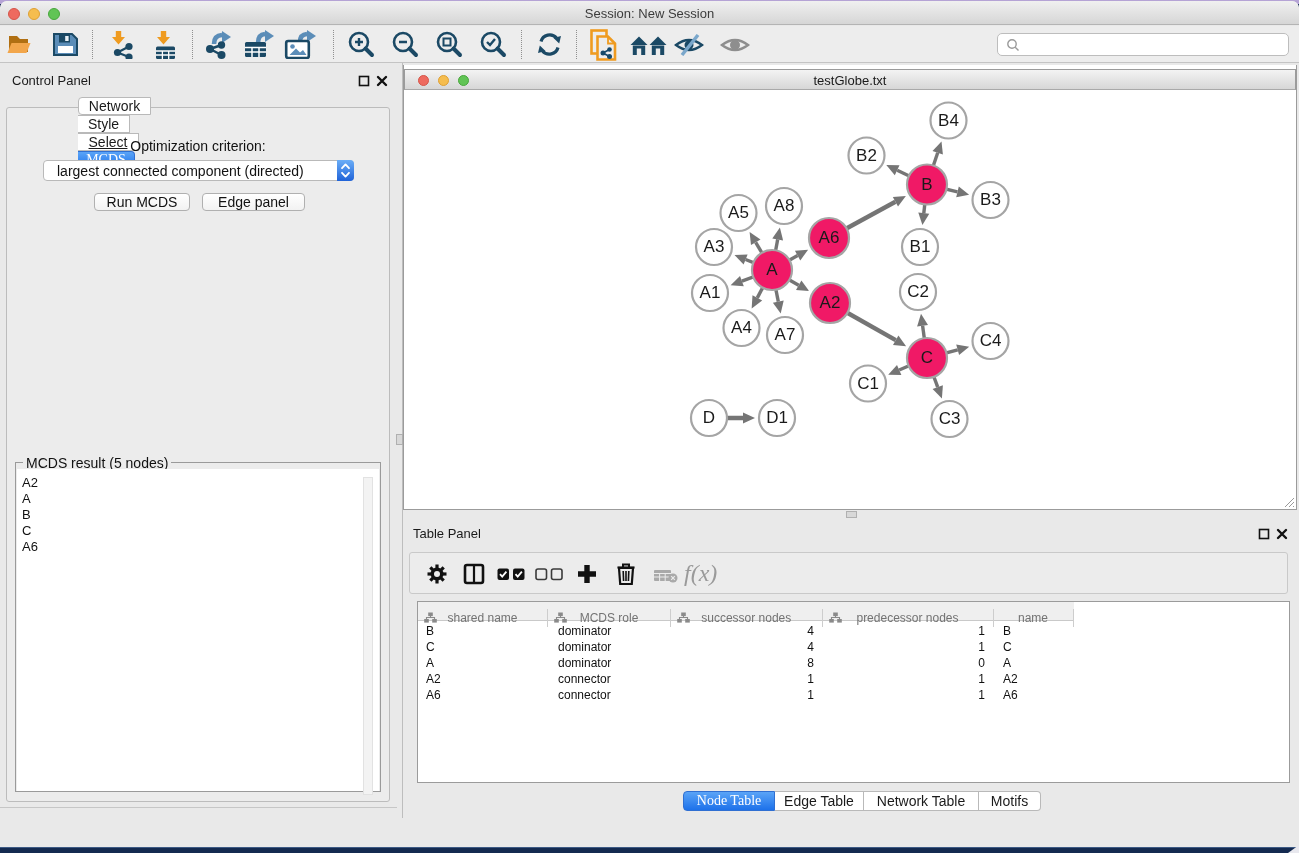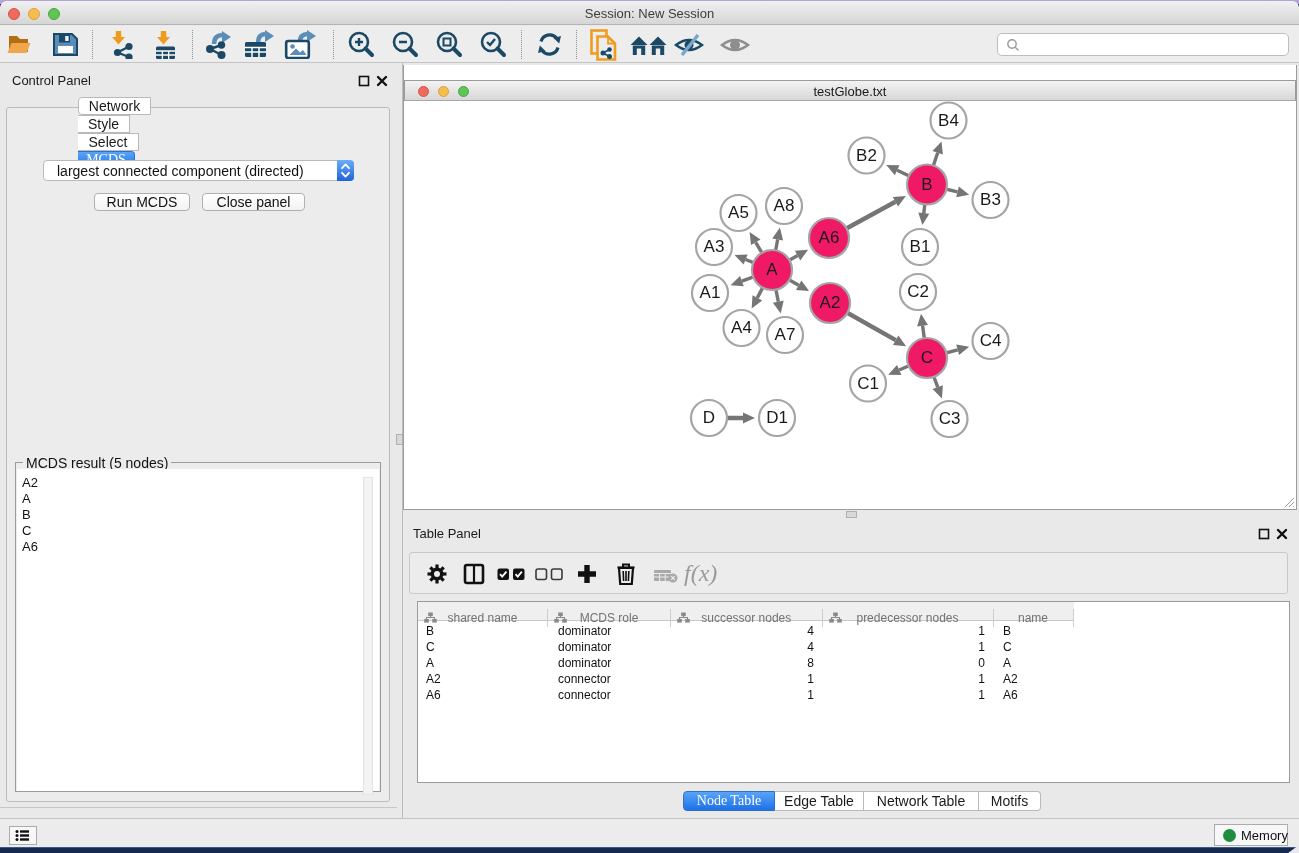--- a/index.html
+++ b/index.html
@@ -44,21 +44,21 @@
   border:1px solid #9a9a9a; }
 .grouplabel { position:absolute; left:7px; top:-8px; background:#ececec;
   padding:0 3px; font-size:14px; color:#111; }
 .listbox { position:absolute; left:1px; top:6px; width:362px; height:322px;
   background:#fff; font-size:13px; color:#111; line-height:16px; padding:6px 0 0 5px; }
 .scrolltrack { position:absolute; right:6px; top:8px; width:10px; height:318px;
   background:#f3f3f3; border:1px solid #e2e2e2; }
 
 .gwin { position:absolute; left:403px; top:64px; width:894px; height:445px;
   background:#fff; border:1px solid #9b9b9b; border-top:none; }
-.gtitle { position:absolute; left:0; top:15px; width:100%; height:21px;
+.gtitle { position:absolute; left:0; top:4px; width:100%; height:21px;
   background:linear-gradient(#f3f3f3,#d7d7d7); border:1px solid #9b9b9b;
   border-bottom:1px solid #a9a9a9; }
 .gtl { position:absolute; top:5px; width:11px; height:11px; border-radius:50%; }
 
 .tablepanel { position:absolute; left:403px; top:518px; width:891px; height:297px; }
 .ttoolbar { position:absolute; left:6px; top:33px; width:879px; height:42px;
   background:#ececec; border:1px solid #c9c9c9; border-radius:3px; }
 .dtable { position:absolute; left:14px; top:82px; width:873px; height:182px;
   background:#fff; border:1px solid #9b9b9b; font-size:12px; color:#111; }
 .thead { position:absolute; left:0; top:0; height:19px; background:#efefef;
@@ -211,32 +211,33 @@
     <svg class="abs" style="left:353px; top:8px;" width="12" height="12" viewBox="0 0 12 12">
         <rect x="1.5" y="1.5" width="9" height="9" fill="none" stroke="#111" stroke-width="1.6"></rect>
       </svg>
     <svg class="abs" style="left:371px; top:8px;" width="12" height="12" viewBox="0 0 12 12">
         <path d="M2 2 L10 10 M10 2 L2 10" stroke="#111" stroke-width="2.4" stroke-linecap="round"></path>
       </svg>
     <div class="panelbox" style="left:1px; top:40px; width:384px; height:695px;"></div>
     <div class="tabbar" style="left:73px; top:30px;">
       <div class="tab first" style="width:73px;">Network</div>
       <div class="tab" style="width:52px;">Style</div>
-      <div class="tab" style="width:61px;">Select</div>
+      <div class="tab" style="width:61px;text-decoration:underline;">Select</div>
       <div class="tab last sel" style="width:57px;">MCDS</div>
     </div>
+    <div class="abs" style="left:0; top:71px; width:386px; text-align:center; font-size:14px; color:#111;">Optimization criterion:</div>
     <div class="combo">
         <span style="position:absolute; left:13px; top:2px;">largest connected component (directed)</span>
       <div class="arrows"><svg width="17" height="21" viewBox="0 0 17 21">
             <path d="M5 8.2 L8.5 4.4 L12 8.2" fill="none" stroke="#fff" stroke-width="1.8" stroke-linecap="round" stroke-linejoin="round"></path>
             <path d="M5 12.8 L8.5 16.6 L12 12.8" fill="none" stroke="#fff" stroke-width="1.8" stroke-linecap="round" stroke-linejoin="round"></path>
           </svg></div>
     </div>
     <div class="btn" style="left:89px; top:126px; width:96px; height:18px; line-height:17px;">Run MCDS</div>
-    <div class="btn" style="left:197px; top:126px; width:103px; height:18px; line-height:17px;">Close panel</div>
+    <div class="btn" style="left:197px; top:126px; width:103px; height:18px; line-height:17px;">Edge panel</div>
     <div class="groupbox">
       <div class="grouplabel">MCDS result (5 nodes)</div>
       <div class="listbox">A2<br>A<br>B<br>C<br>A6
         <div class="scrolltrack"></div>
       </div>
     </div>
   </div>
 
   <div class="abs" style="left:0; top:806px; width:397px; height:1px; background:#c6c6c6;"></div>
 
@@ -487,33 +488,17 @@
         </div>
     </div>
     <div class="bottomtabs" style="left:280px; top:272px;border-radius:8px;">
       <div class="tab first sel" style="width:92px;">Node Table</div>
       <div class="tab" style="width:89px;">Edge Table</div>
       <div class="tab" style="width:115px;">Network Table</div>
       <div class="tab last" style="width:62px;">Motifs</div>
     </div>
   </div>
 
-  <div class="statusbar">
-    <div class="listbtn"><svg width="26" height="17" viewBox="0 0 26 17">
-          <g fill="#111">
-            <circle cx="7" cy="4.5" r="1.5"></circle>
-            <circle cx="7" cy="8.5" r="1.5"></circle>
-            <circle cx="7" cy="12.5" r="1.5"></circle>
-            <rect x="10" y="3.3" width="9" height="2.4"></rect>
-            <rect x="10" y="7.3" width="9" height="2.4"></rect>
-            <rect x="10" y="11.3" width="9" height="2.4"></rect>
-          </g>
-        </svg></div>
-    <div class="membtn">
-        <span style="position:absolute; left:8px; top:4px; width:13px; height:13px; border-radius:50%; background:#1e8e3e;"></span>
-        <span style="position:absolute; left:26px; top:3px;">Memory</span>
-      </div>
-  </div>
 </div>
 <div class="abs" style="left:0; top:847px; width:1299px; height:1px; background:#3d5a85;"></div>
 <svg class="abs" style="left:1288px; top:845px;" width="11" height="8" viewBox="0 0 11 8">
     <polygon points="11,0 11,8 0,8" fill="#e8e8ee"></polygon>
   </svg>
 
 </body></html>

